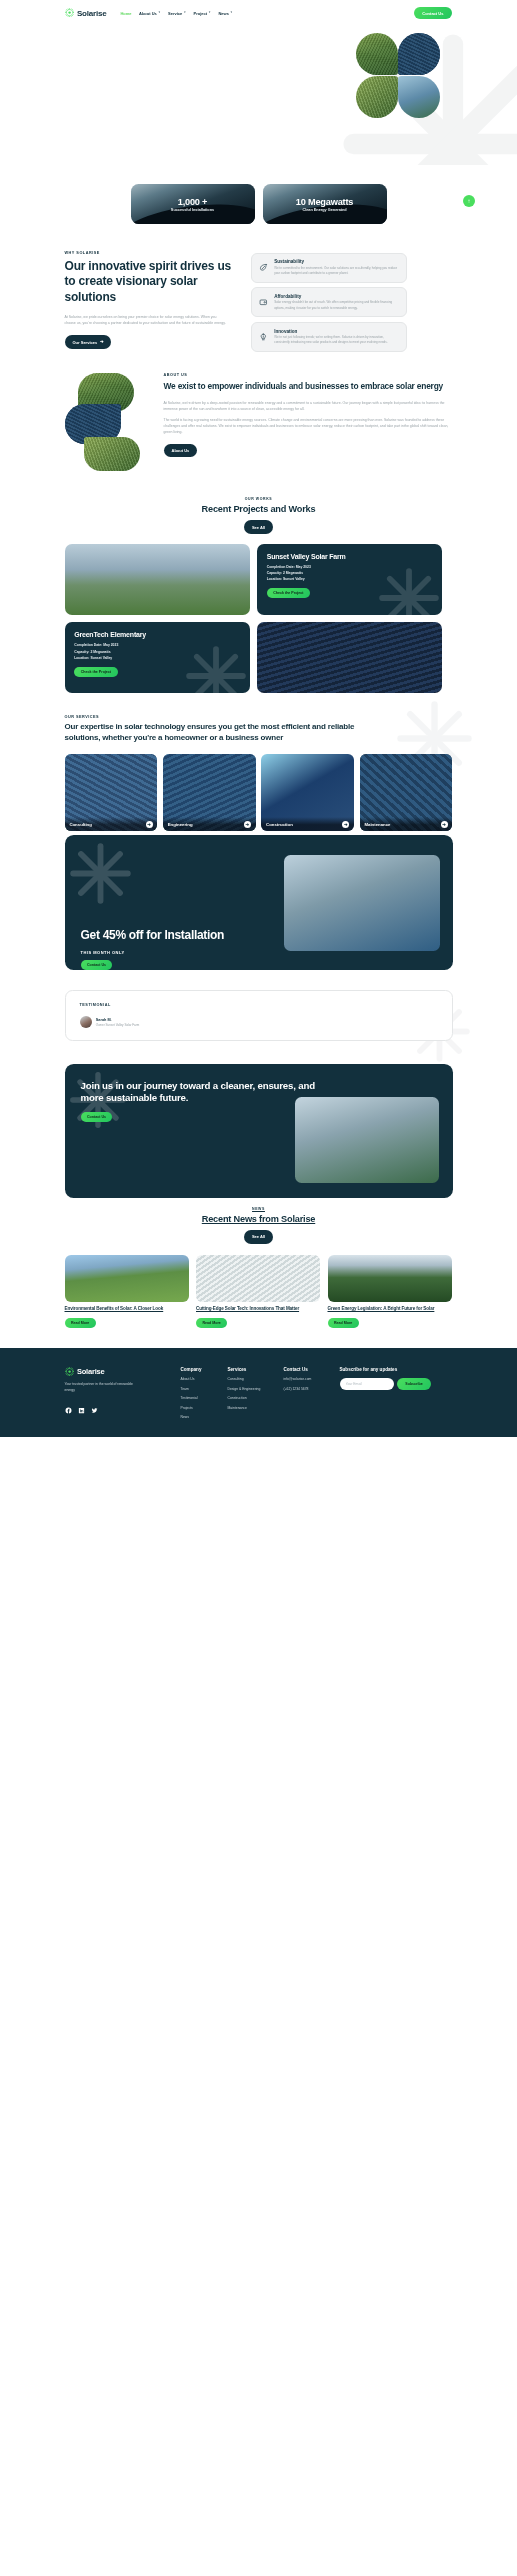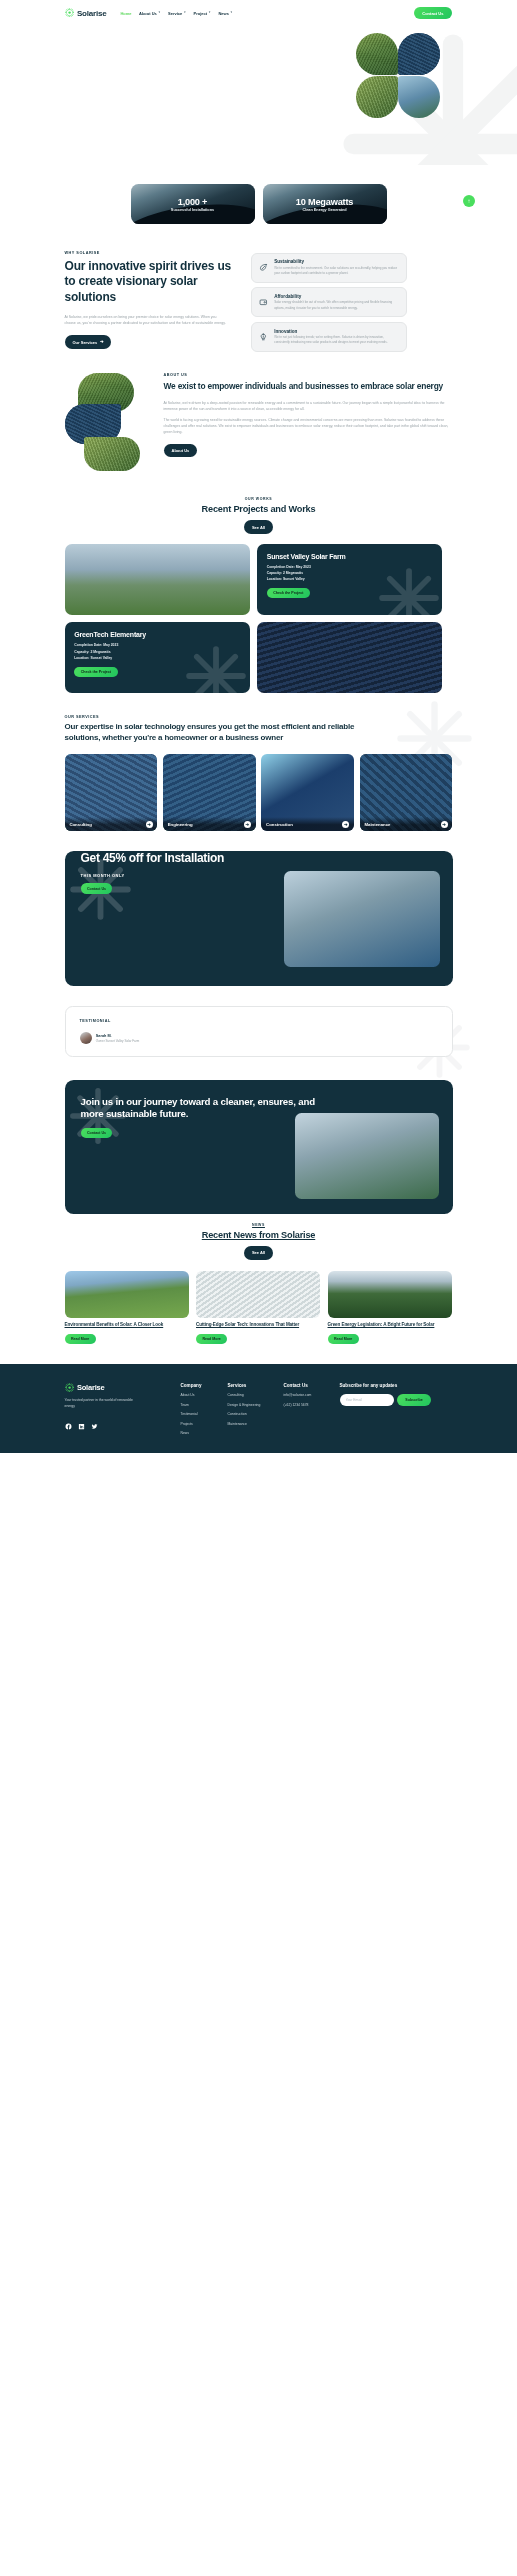--- a/index.html
+++ b/index.html
@@ -165,22 +165,22 @@
   .btn-green {
     display: inline-flex; align-items: center; gap: 2.2px; margin-top: 5.4px; position: relative; z-index: 2;
     background: linear-gradient(135deg,#4ade5e,#22c55e); color: #0f2b1c; font-size: 3.6px; font-weight: 700;
     border: 0; border-radius: 538px; padding: 3.2px 6.5px; cursor: pointer;
   }
   .w-sunset { background: linear-gradient(180deg,#b9ccd8 0%,#8fa8b8 36%,#6d8f6a 58%,#4d7a3c 100%); }
   .w-school { background: repeating-linear-gradient(-16deg,#14243a 0 2.7px,#22395a 2.7px 5.4px), linear-gradient(170deg,#9fc3d6,#2b4a6e); }
 
   
   .promo {
-    margin-top: 16px; background: #12303d; border-radius: 8.6px; height: 135px;
-    display: flex; align-items: flex-start; position: relative; overflow: hidden; padding: 0 16px;
+    background: #12303d; border-radius: 8.6px; height: 135px;
+    display: flex; align-items: flex-end; position: relative; overflow: hidden; padding: 0 16px;
   }
   .promo-burst { position: absolute; left: 3.2px; top: 5.4px; width: 65px; height: 65px; opacity: .17; }
   .promo-left { width: 162px; position: relative; z-index: 2; }
   .promo-title { color: #fff; font-size: 12px; line-height: 1.18; font-weight: 700; letter-spacing: -0.3px; }
   .promo-kicker { color: #fff; font-size: 4px; font-weight: 700; letter-spacing: 0.5px; margin-top: 7.5px; }
   .promo-img {
     position: absolute; right: 13px; top: 19.4px; width: 156px; height: 96px; border-radius: 6.5px; overflow: hidden;
     background: linear-gradient(160deg,#bcd0dc 0%,#7e9aa8 40%,#2f5e84 100%);
   }
 

